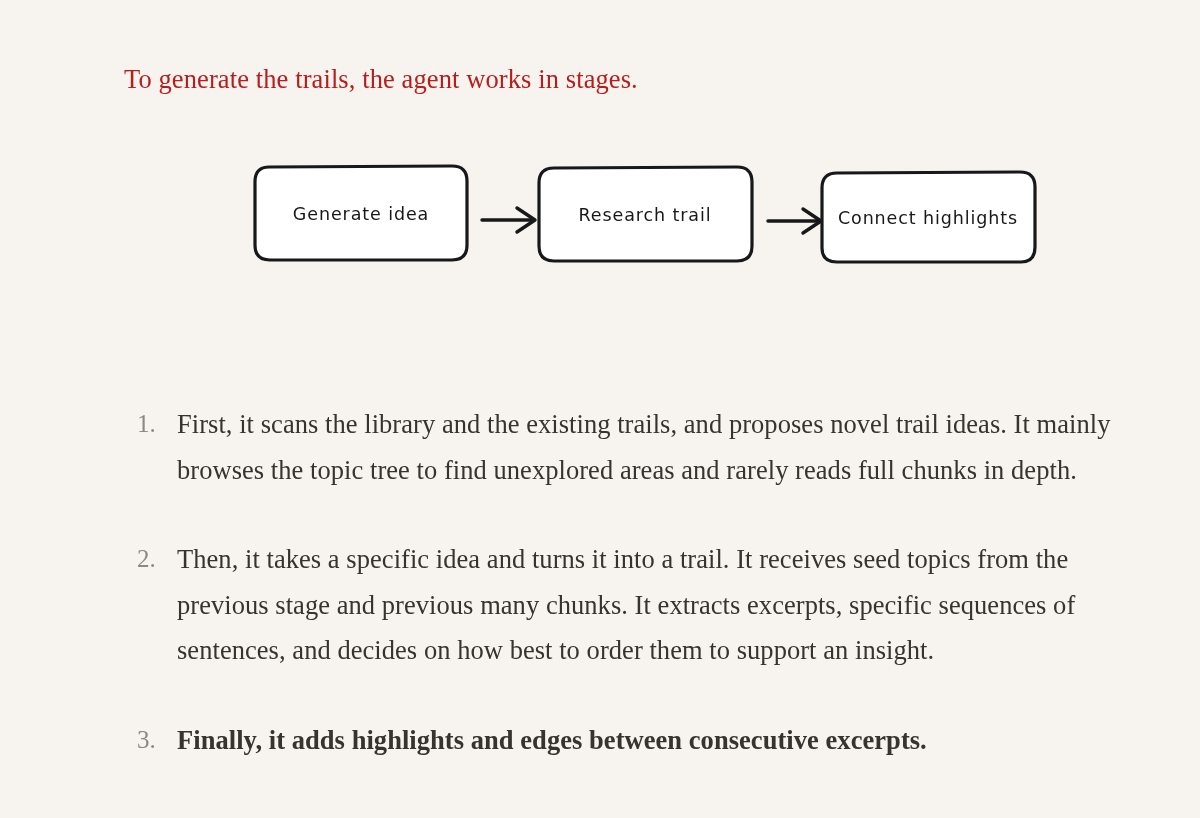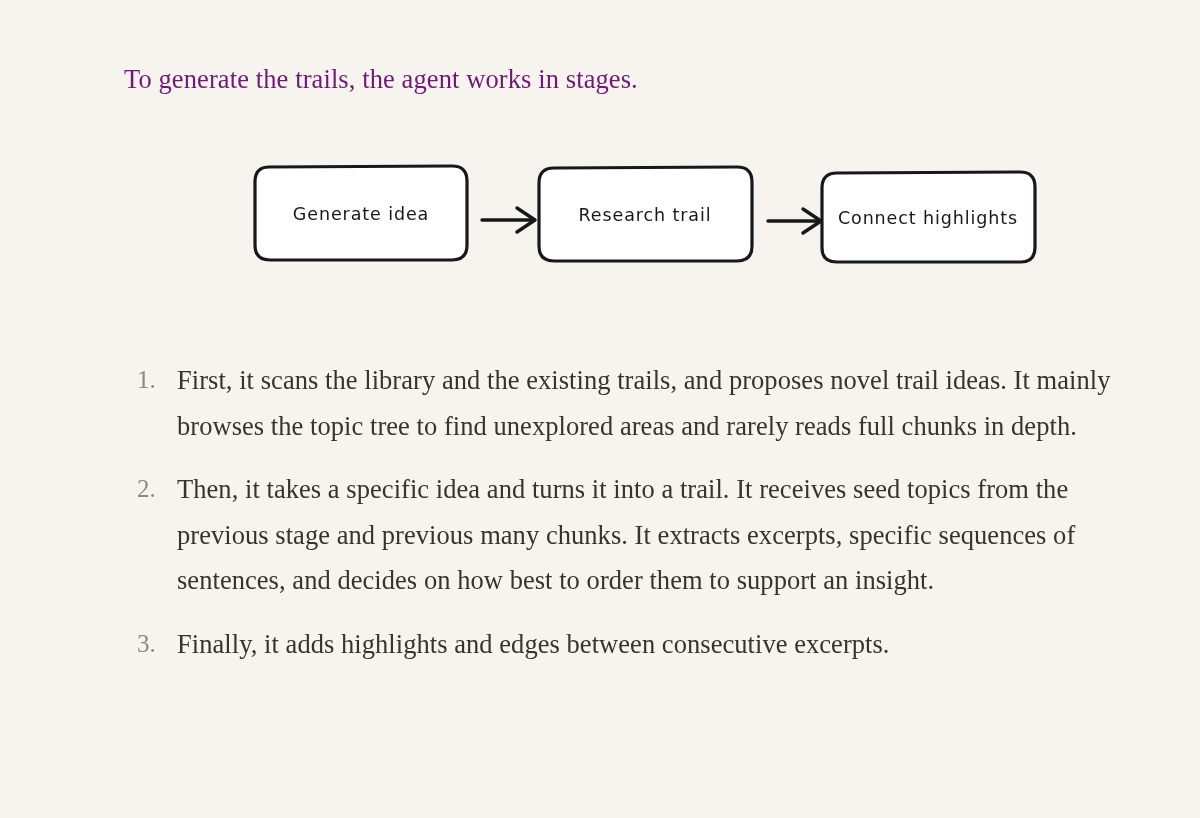--- a/index.html
+++ b/index.html
@@ -24,21 +24,21 @@
   }
 
   
   .intro {
     position: absolute;
     left: 124px;
     top: 33px;
     width: 960px;
     font-size: 26.5px;
     line-height: 1.45;
-    color: #701a75;
+    color: #b91c1c;
     letter-spacing: 0.1px;
   }
 
   
   .diagram {
     position: absolute;
     left: 0px;
     top: 150px;
     width: 1200px;
     height: 130px;
@@ -81,25 +81,26 @@
     left: 0;
     top: 0;
     width: 30px;
     text-align: left;
     color: #8d8881;
     font-size: 25px;
     line-height: 1.72;
   }
   .step-text {
     display: block;
+    margin-top: 44px;
   }
   
   .step-1 .step-text { max-width: 950px; }
   .step-2 .step-text { max-width: 972px; }
-  .step-3 .step-text { max-width: 980px; }
+  .step-3 .step-text { max-width: 980px; font-weight: bold; }
 </style>
 </head>
 <body>
 
 <div class="page">
 
   <p class="intro">To generate the trails, the agent works in stages.</p>
 
   <div class="diagram">
     <svg width="1200" height="130" viewBox="0 0 1200 130" xmlns="http://www.w3.org/2000/svg">

